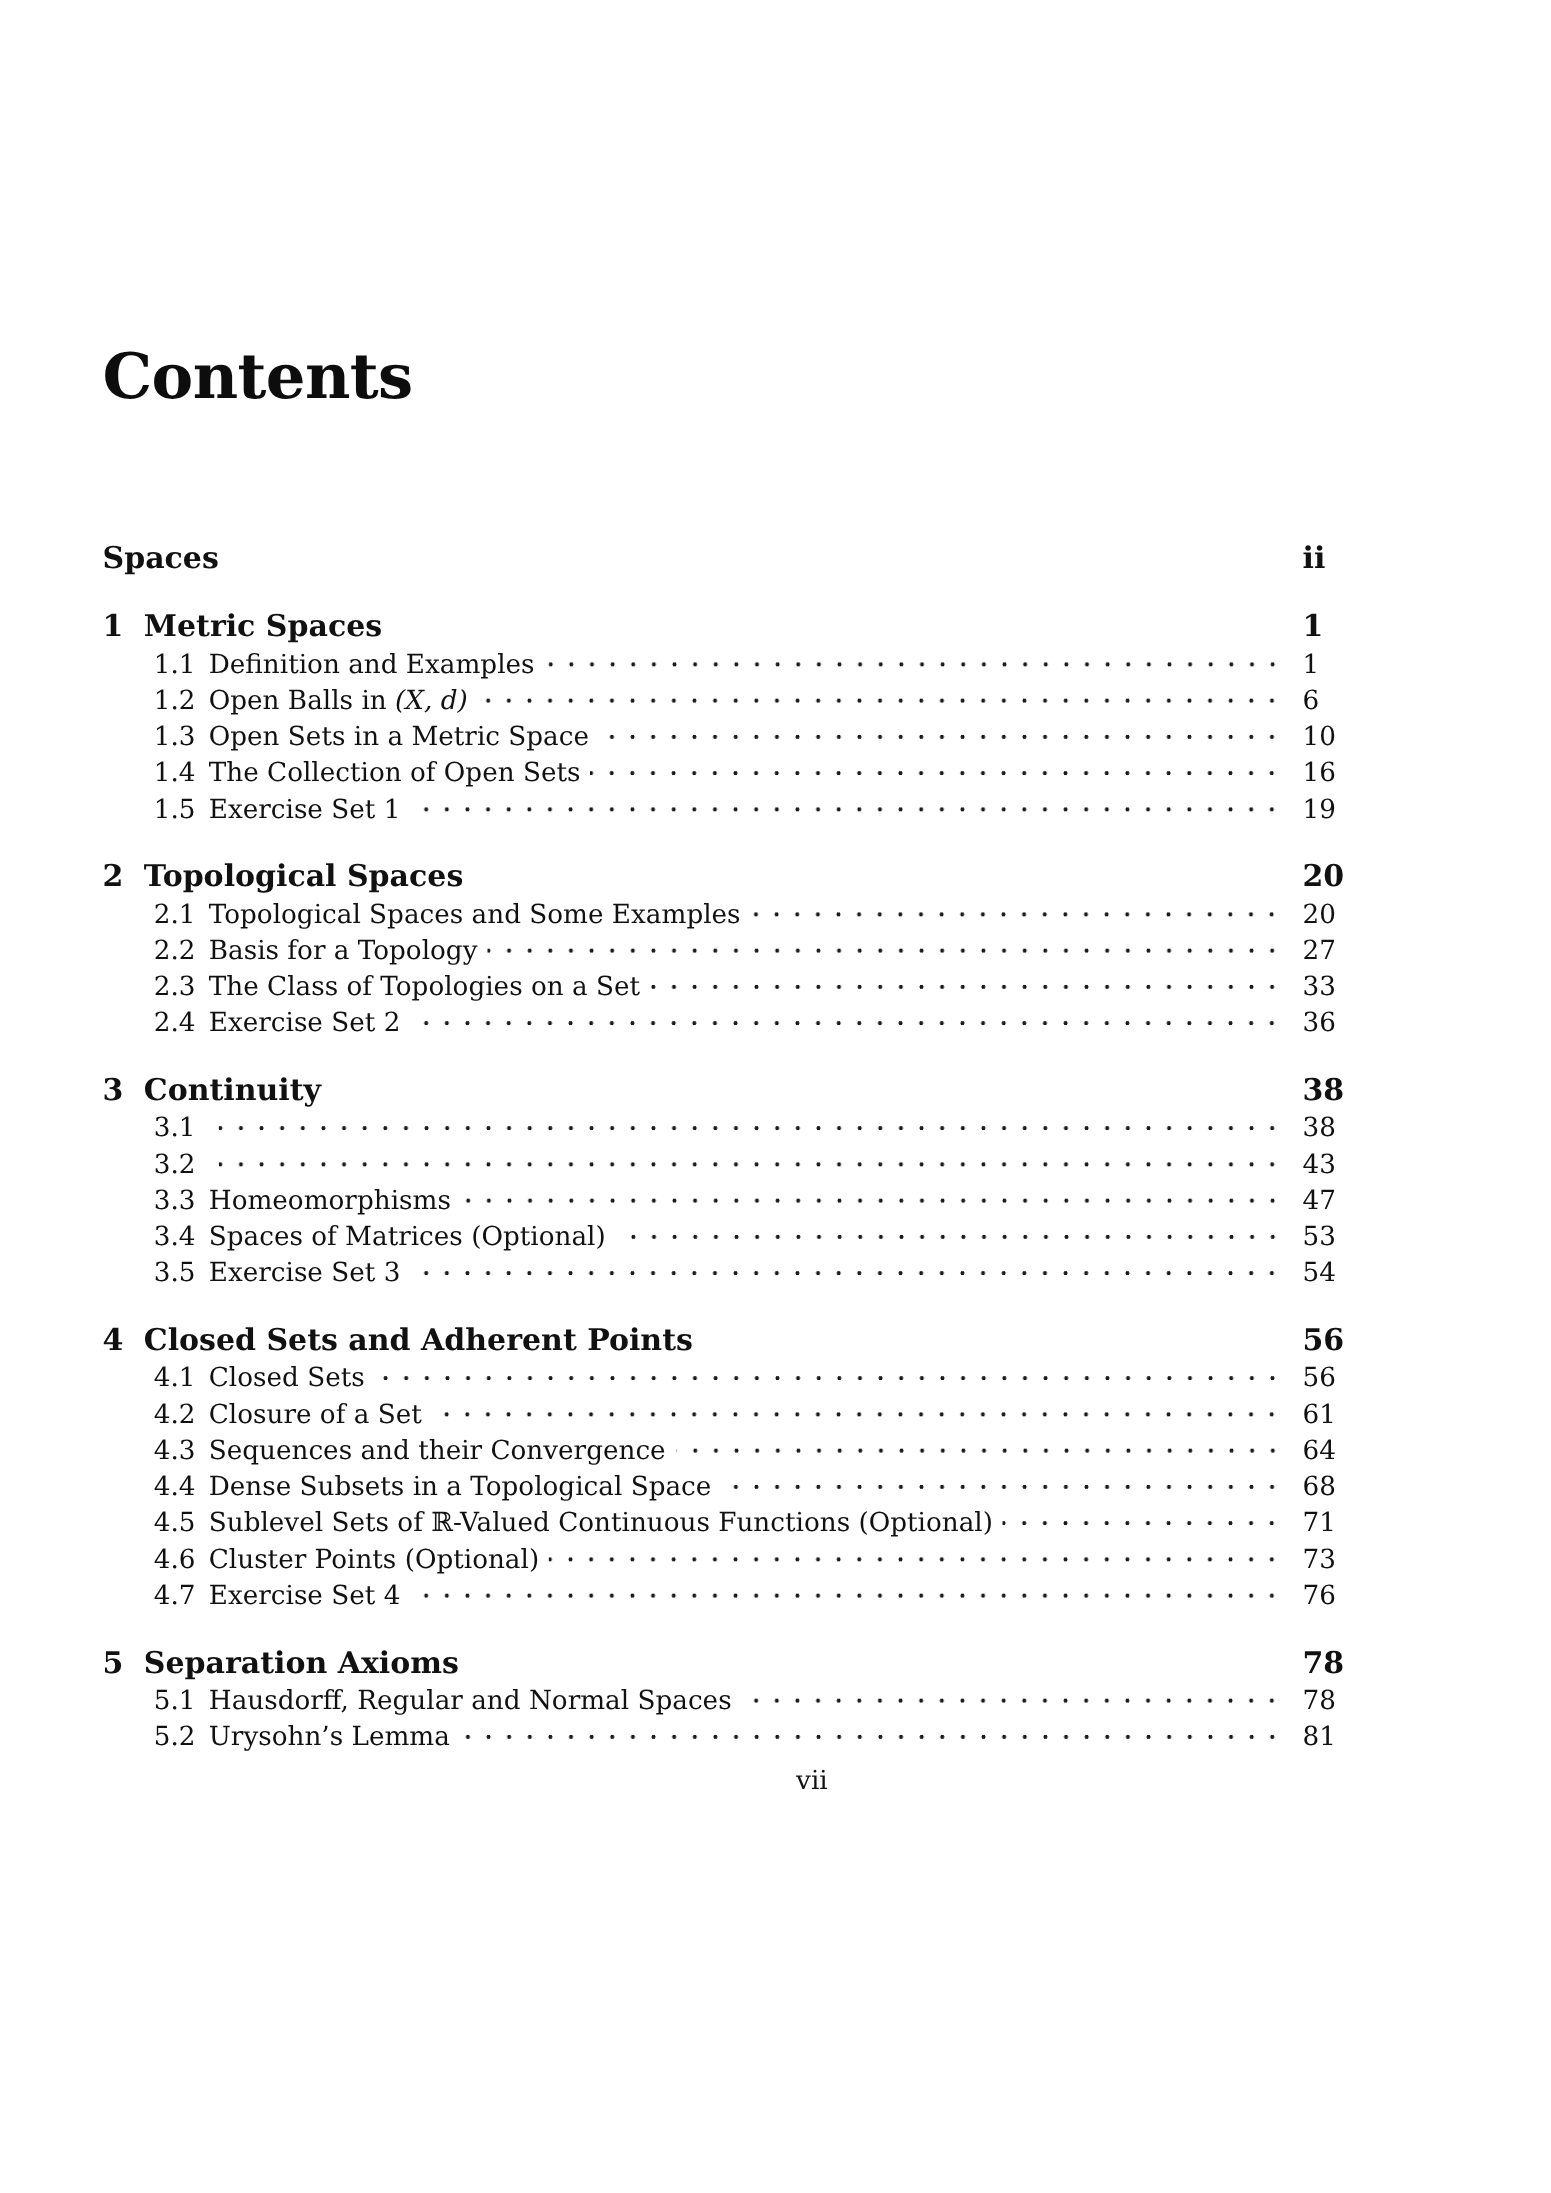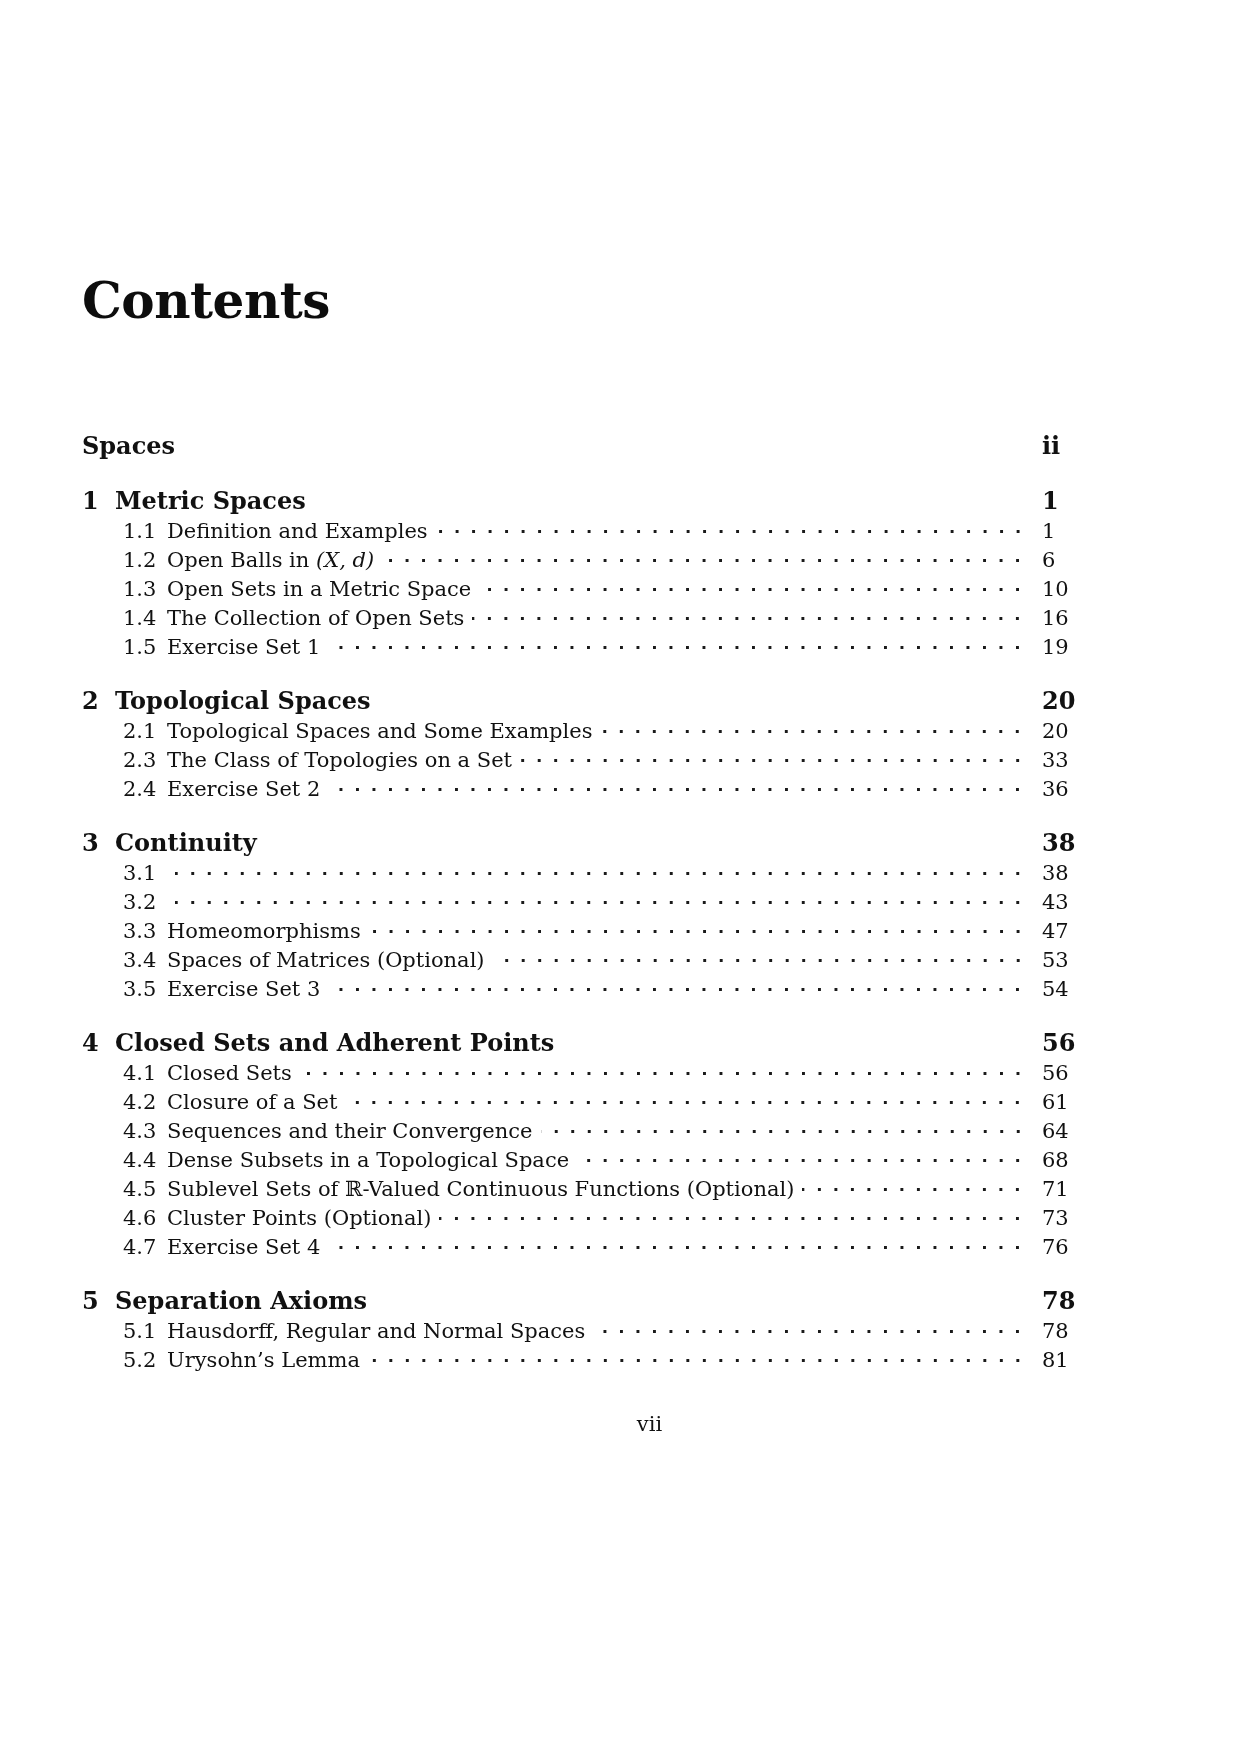--- a/index.html
+++ b/index.html
@@ -122,20 +122,26 @@
           <span class="spacer"></span>
           <span class="pg">20</span>
         </div>
         <div class="row section">
           <span class="num">2.1</span>
           <span class="ttl">Topological Spaces and Some Examples</span>
           <span class="leader"></span>
           <span class="pg">20</span>
         </div>
         <div class="row section">
+          <span class="num">2.2</span>
+          <span class="ttl">Basis for a Topology</span>
+          <span class="leader"></span>
+          <span class="pg">27</span>
+        </div>
+        <div class="row section">
           <span class="num">2.3</span>
           <span class="ttl">The Class of Topologies on a Set</span>
           <span class="leader"></span>
           <span class="pg">33</span>
         </div>
         <div class="row section">
           <span class="num">2.4</span>
           <span class="ttl">Exercise Set 2</span>
           <span class="leader"></span>
           <span class="pg">36</span>

